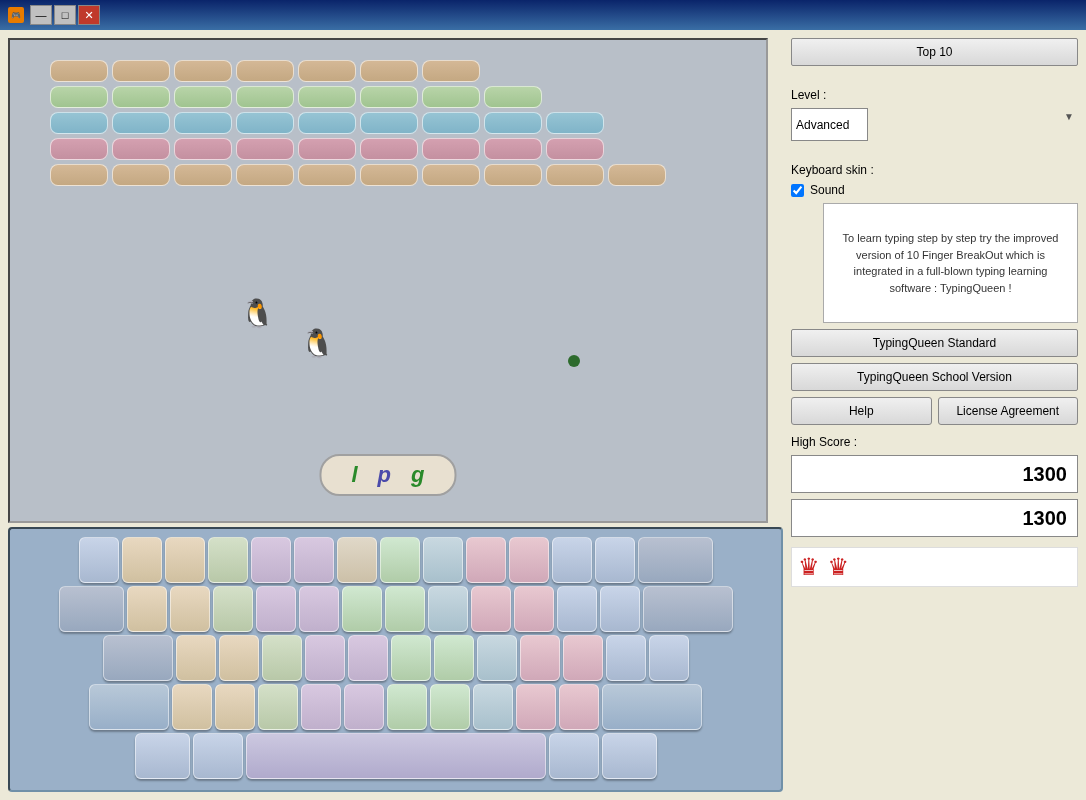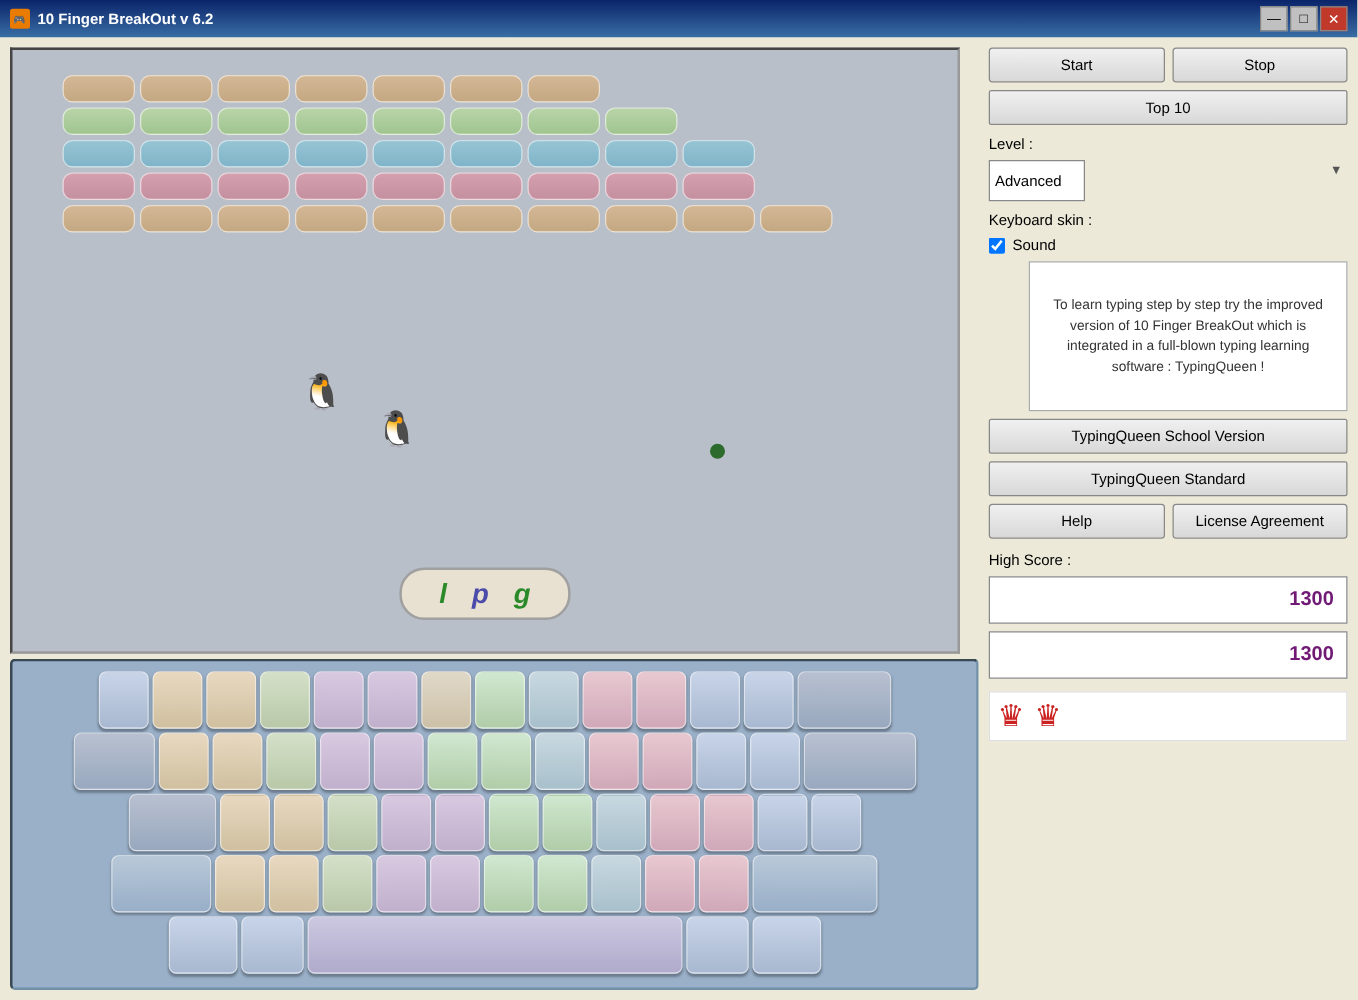--- a/index.html
+++ b/index.html
@@ -194,21 +194,21 @@
     .btn-full {
       width: 100%;
       height: 28px;
       background: linear-gradient(to bottom, #f0f0f0, #d8d8d8);
       border: 1px solid #888;
       cursor: pointer;
       font-size: 12px;
       border-radius: 2px;
     }
 
-    .label { font-size: 12px; color: #000; margin-top: 2px; }
+    .label { font-size: 12px; color: #000; margin-top: 16px; }
     .win-select {
       flex: 1;
       height: 33px;
       background: white;
       border: 1px solid #888;
       font-size: 12px;
       padding: 0 4px;
       appearance: none;
       -webkit-appearance: none;
     }
@@ -252,43 +252,42 @@
     .score-box {
       border: 1px solid #888;
       background: white;
       height: 38px;
       display: flex;
       align-items: center;
       justify-content: flex-end;
       padding-right: 10px;
     }
     .score-value {
-      font-size: 16px;
+      font-size: 20px;
       font-weight: bold;
-      color: #701a75;
+      color: #000000;
     }
 
     .crowns-row {
       display: flex;
       align-items: center;
       gap: 8px;
       margin-top: 4px;
       padding: 6px;
       border: 1px solid #ddd;
       background: white;
       height: 40px;
     }
     .crown { color: #cc2222; font-size: 24px; }
   </style>
 </head>
 <body>
 
 <div class="titlebar">
   <div class="titlebar-icon">🎮</div>
-  <span class="titlebar-title">10 Finger BreakOut v 6.2</span>
   <div class="titlebar-btns">
     <button class="titlebar-btn">—</button>
     <button class="titlebar-btn">□</button>
     <button class="titlebar-btn close">✕</button>
   </div>
 </div>
 
 <div class="main-content">
 
   <div class="left-panel">
@@ -440,24 +439,20 @@
         <div class="key w50 c1"></div>
         <div class="key spacebar"></div>
         <div class="key w50 c1"></div>
         <div class="key w55 c1"></div>
       </div>
     </div>
   </div>
 
   <div class="right-panel">
 
-    <div class="btn-row">
-      <button class="win-btn">Start</button>
-      <button class="win-btn">Stop</button>
-    </div>
 
     <button class="btn-full">Top 10</button>
 
     <div class="label">Level :</div>
     <div class="select-wrapper">
       <select class="win-select">
         <option>Beginner</option>
         <option>Intermediate</option>
         <option selected="">Advanced</option>
         <option>Expert</option>
@@ -468,23 +463,23 @@
 
     <div class="checkbox-row">
       <input type="checkbox" checked="" id="sound-cb" style="">
       <label for="sound-cb">Sound</label>
     </div>
 
     <div class="info-box">
       <span>To learn typing step by step try the improved version of 10 Finger BreakOut which is integrated in a full-blown typing learning software : TypingQueen !</span>
     </div>
 
+    <button class="btn-full">TypingQueen Standard</button>
+
     <button class="btn-full">TypingQueen School Version</button>
-
-    <button class="btn-full">TypingQueen Standard</button>
 
     <div class="btn-row">
       <button class="win-btn">Help</button>
       <button class="win-btn">License Agreement</button>
     </div>
 
     <div class="score-label">High Score :</div>
     <div class="score-box">
       <span class="score-value">1300</span>
     </div>

